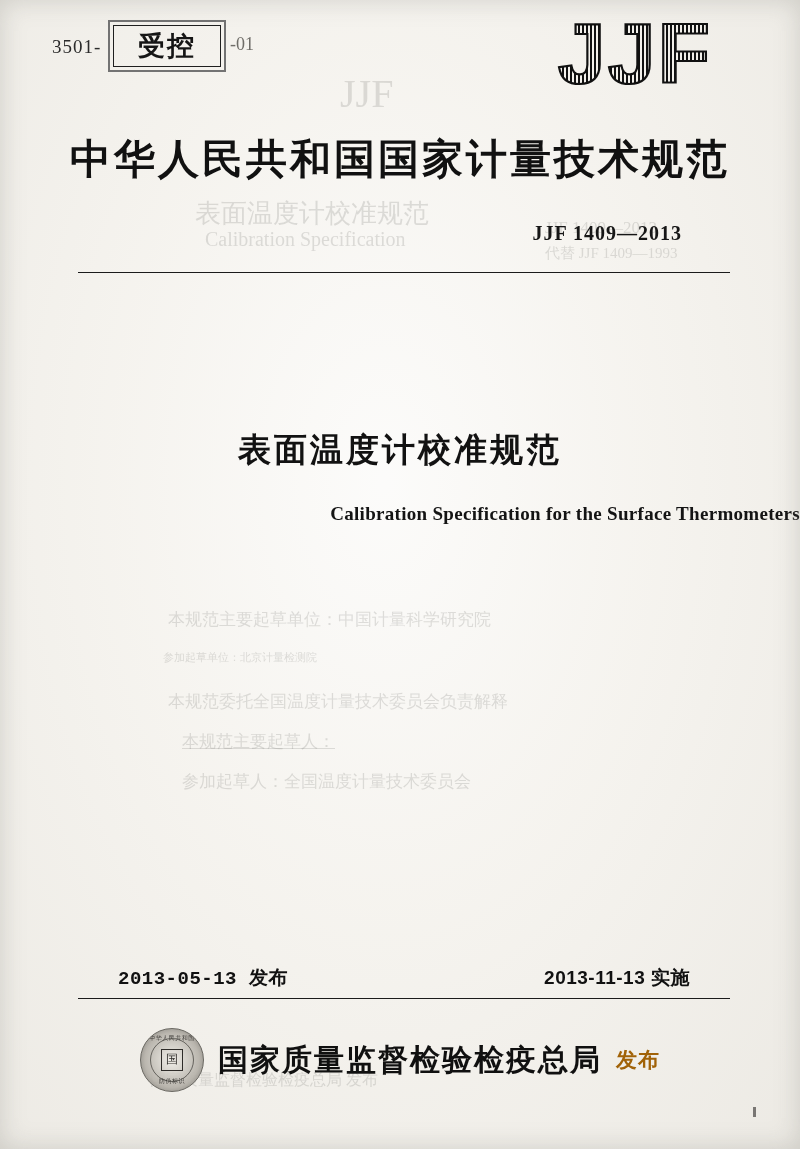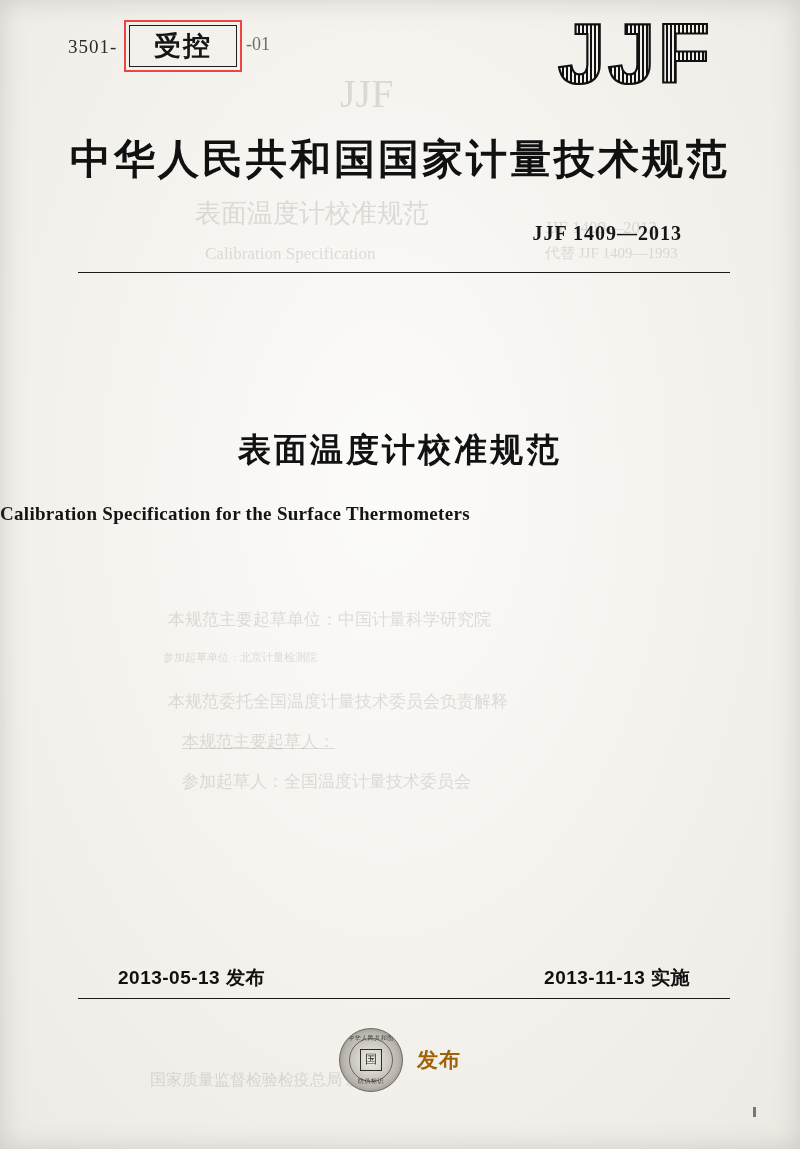--- a/index.html
+++ b/index.html
@@ -40,41 +40,41 @@
     color: rgba(120,118,112,0.22);
     font-family: "Liberation Serif", serif;
     white-space: nowrap;
     pointer-events: none;
     user-select: none;
   }
 
   
   .stamp-wrap {
     position: absolute;
-    left: 68px;
+    left: 52px;
     top: 14px;
     width: 210px;
     height: 62px;
   }
   .stamp-handwrite-left {
     position: absolute;
     left: 0;
     top: 22px;
     font-family: "Liberation Serif", serif;
     font-size: 19px;
     color: #2b2b2b;
     letter-spacing: 1px;
   }
   .stamp-box {
     position: absolute;
     left: 56px;
     top: 6px;
     width: 118px;
     height: 52px;
-    border: 2px solid #ef4444;
+    border: 2px solid #737373;
     box-sizing: border-box;
   }
   .stamp-box-inner {
     position: absolute;
     left: 3px;
     top: 3px;
     right: 3px;
     bottom: 3px;
     border: 1px solid #1f1f1f;
   }
@@ -181,34 +181,34 @@
     font-size: 33px;
     font-weight: 700;
     letter-spacing: 3px;
     color: #121212;
   }
   .doc-title-en {
     position: absolute;
     left: 0;
     right: 0;
     top: 503px;
-    text-align: left;
+    text-align: right;
     font-family: "Liberation Serif", serif;
     font-size: 19px;
     font-weight: 700;
     letter-spacing: 0.3px;
     color: #141414;
   }
 
   
   .date-issue {
     position: absolute;
     left: 118px;
     top: 965px;
-    font-family: Liberation Sans, sans-serif;
+    font-family: Liberation Mono, monospace;
     font-size: 19px;
     font-weight: 700;
     color: #111;
     letter-spacing: 0.5px;
   }
   .date-effective {
     position: absolute;
     right: 110px;
     top: 965px;
     font-family: "Liberation Sans", sans-serif;
@@ -307,21 +307,21 @@
 </style>
 </head>
 <body>
 
 <div class="page">
 
   <div class="paper-tint"></div>
 
   <div id="ghost-layer">
       <div class="ghost" style="left: 195px; top: 196px; font-size: 26px;">表面温度计校准规范</div>
-      <div class="ghost" style="left: 205px; top: 228px; font-size: 17px; margin-top: 16px;">Calibration Specification</div>
+      <div class="ghost" style="left: 205px; top: 228px; font-size: 20px;">Calibration Specification</div>
       <div class="ghost" style="left: 545px; top: 218px; font-size: 17px;">JJF 1409—2013</div>
       <div class="ghost" style="left: 545px; top: 244px; font-size: 15px;">代替 JJF 1409—1993</div>
       <div class="ghost" style="left: 168px; top: 608px; font-size: 17px;">本规范主要起草单位：中国计量科学研究院</div>
       <div class="ghost" style="left: 163px; top: 650px; font-size: 11px;">参加起草单位：北京计量检测院</div>
       <div class="ghost" style="left: 168px; top: 690px; font-size: 17px;">本规范委托全国温度计量技术委员会负责解释</div>
       <div class="ghost" style="left: 182px; top: 730px; font-size: 17px; text-decoration: underline;">本规范主要起草人：</div>
       <div class="ghost" style="left: 182px; top: 770px; font-size: 17px;">参加起草人：全国温度计量技术委员会</div>
       <div class="ghost" style="left: 150px; top: 1070px; font-size: 16px;">国家质量监督检验检疫总局 发布</div>
       <div class="ghost" style="left: 340px; top: 70px; font-size: 40px;">JJF</div>
     </div>
@@ -351,19 +351,20 @@
   <div class="date-effective">2013-11-13 实施</div>
 
   <div class="rule-bottom"></div>
 
   <div class="publisher-row">
     <div class="seal">
       <div class="seal-arc-top">中华人民共和国</div>
       <div class="seal-core">国</div>
       <div class="seal-arc-bottom">防伪标识</div>
     </div>
+    <div class="publisher-name">国家质量监督检验检疫总局</div>
     <div class="publisher-verb">发布</div>
   </div>
 
   <div class="corner-mark"></div>
 
   <div class="edge-shadow"></div>
 </div>
 
 </body></html>

